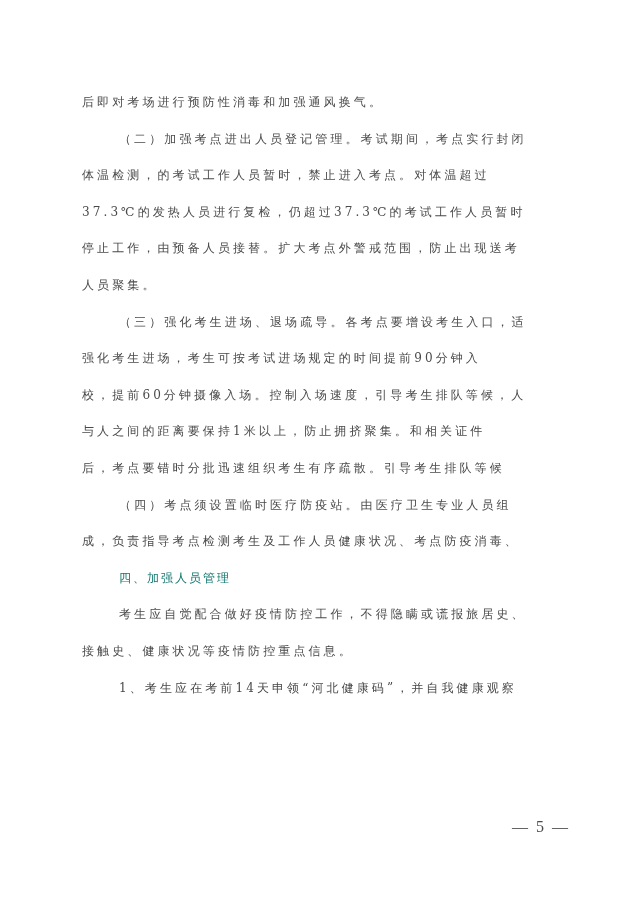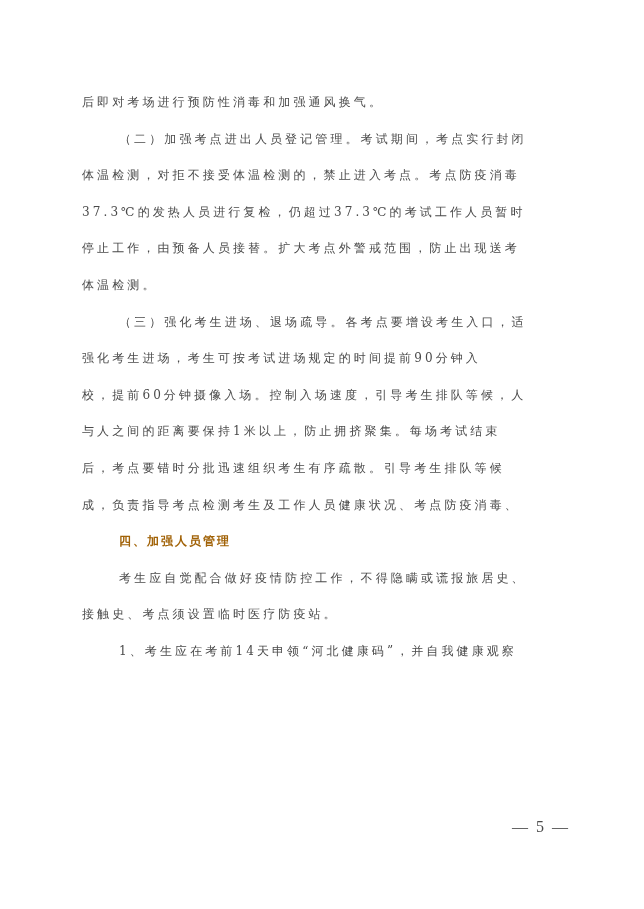--- a/index.html
+++ b/index.html
@@ -5,41 +5,42 @@
   html, body { margin: 0; padding: 0; background: #ffffff; }
   body { width: 644px; height: 909px; position: relative; overflow: hidden; }
   .page {
     position: absolute; left: 82px; top: 84px; width: 486px;
     font-family: "DejaVu Serif", "Liberation Serif", serif;
     color: #4a4a4a; font-size: 12px; line-height: 36.6px;
     letter-spacing: 3.1px;
   }
   .line { white-space: nowrap; height: 36.6px; overflow: visible; }
   .indent { padding-left: 37px; }
-  .bold { font-family: "DejaVu Sans", "Liberation Sans", sans-serif; font-weight: bold; color: #a16207; letter-spacing: 2px; }
+  .bold { font-family: "DejaVu Sans", "Liberation Sans", sans-serif; font-weight: normal; color: #0f766e; letter-spacing: 2px; }
   .pagenum {
     position: absolute; left: 512px; top: 818px;
     font-family: "Liberation Serif", serif; font-size: 16px; color: #4a4a4a;
     letter-spacing: 2px; white-space: nowrap;
   }
 </style>
 </head>
 <body>
 
 <div class="page" id="doc">
     <div class="line">后即对考场进行预防性消毒和加强通风换气。</div>
     <div class="line indent">（二）加强考点进出人员登记管理。考试期间，考点实行封闭</div>
-    <div class="line">体温检测，对拒不接受体温检测的，禁止进入考点。考点防疫消毒</div>
+    <div class="line">体温检测，的考试工作人员暂时，禁止进入考点。对体温超过</div>
     <div class="line">37.3℃的发热人员进行复检，仍超过37.3℃的考试工作人员暂时</div>
     <div class="line">停止工作，由预备人员接替。扩大考点外警戒范围，防止出现送考</div>
-    <div class="line">体温检测。</div>
+    <div class="line">人员聚集。</div>
     <div class="line indent">（三）强化考生进场、退场疏导。各考点要增设考生入口，适</div>
     <div class="line">强化考生进场，考生可按考试进场规定的时间提前90分钟入</div>
     <div class="line">校，提前60分钟摄像入场。控制入场速度，引导考生排队等候，人</div>
-    <div class="line">与人之间的距离要保持1米以上，防止拥挤聚集。每场考试结束</div>
+    <div class="line">与人之间的距离要保持1米以上，防止拥挤聚集。和相关证件</div>
     <div class="line">后，考点要错时分批迅速组织考生有序疏散。引导考生排队等候</div>
+    <div class="line indent">（四）考点须设置临时医疗防疫站。由医疗卫生专业人员组</div>
     <div class="line">成，负责指导考点检测考生及工作人员健康状况、考点防疫消毒、</div>
     <div class="line indent bold">四、加强人员管理</div>
     <div class="line indent">考生应自觉配合做好疫情防控工作，不得隐瞒或谎报旅居史、</div>
-    <div class="line">接触史、考点须设置临时医疗防疫站。</div>
+    <div class="line">接触史、健康状况等疫情防控重点信息。</div>
     <div class="line indent">1、考生应在考前14天申领“河北健康码”，并自我健康观察</div>
   </div>
 <div class="pagenum">— 5 —</div>
 
 </body></html>

